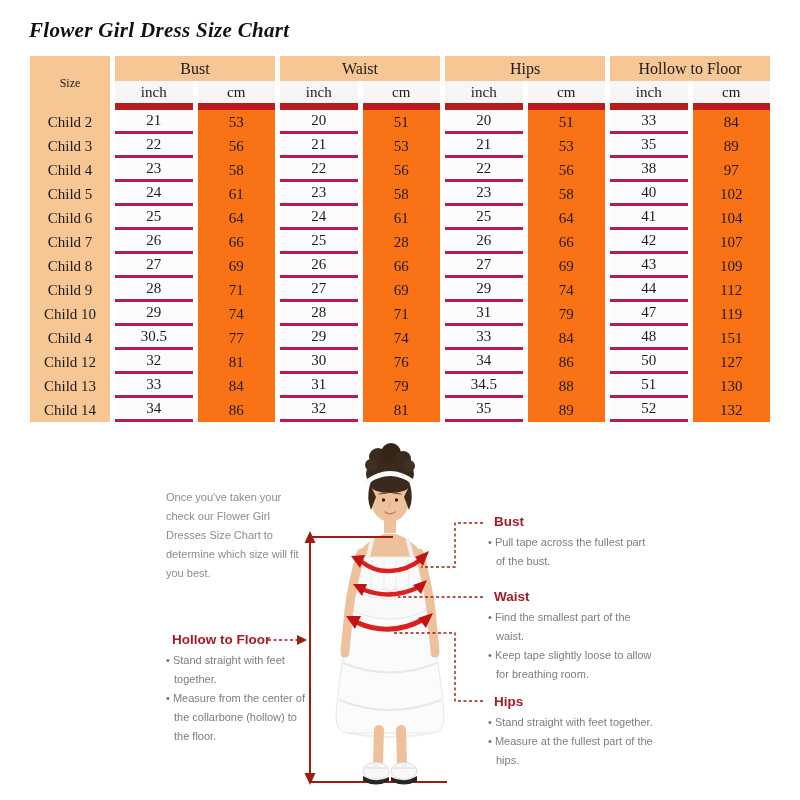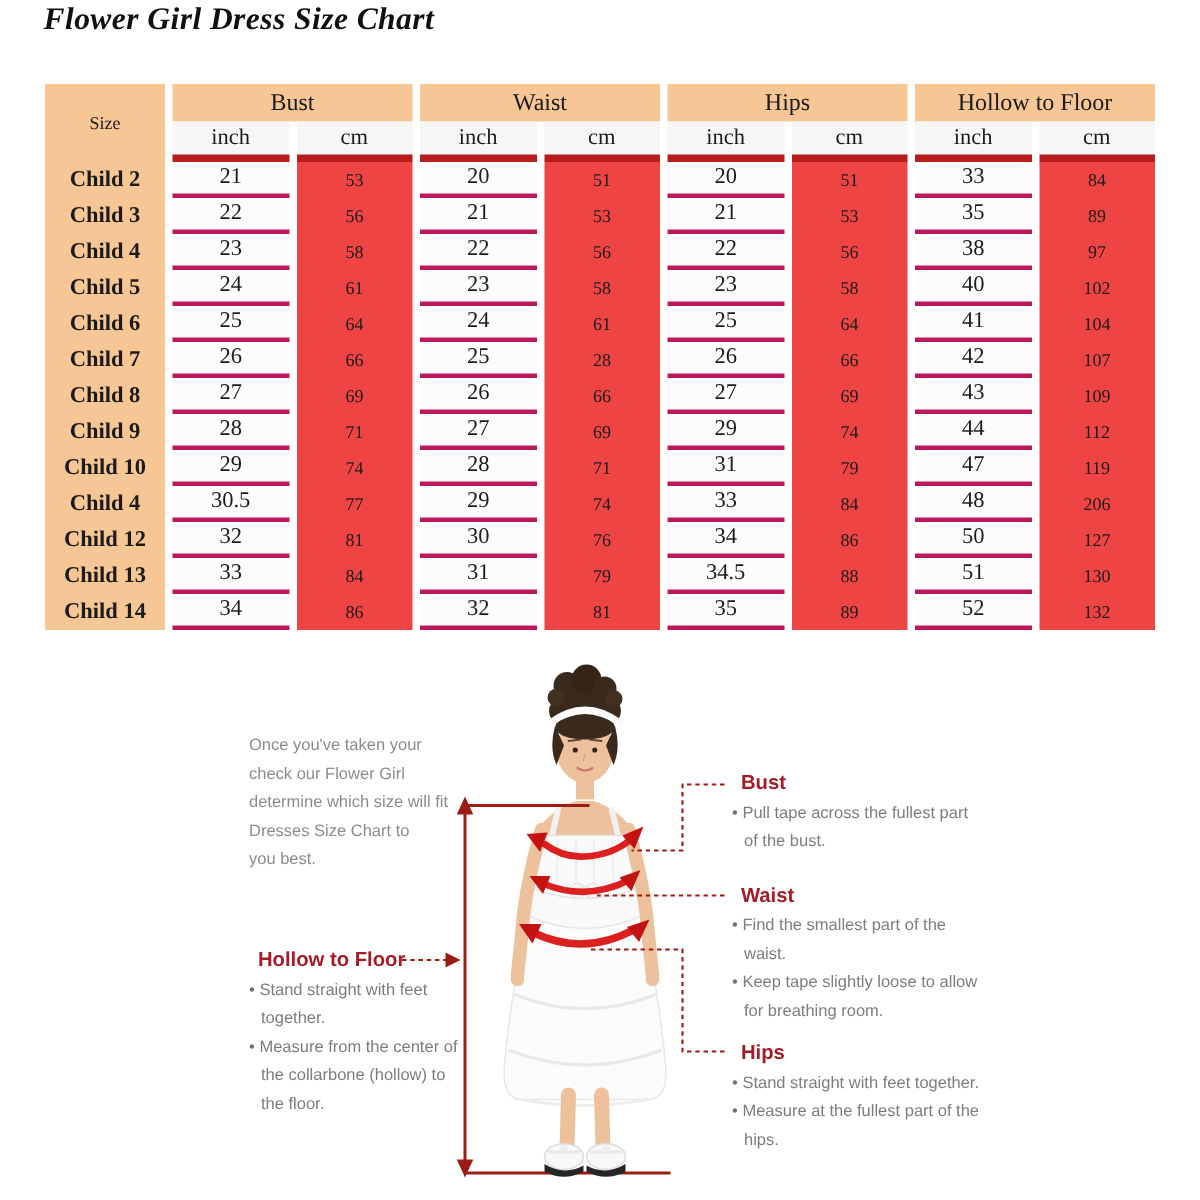--- a/index.html
+++ b/index.html
@@ -2,38 +2,38 @@
 <html><head>
 <meta charset="utf-8">
 <style>
   html,body{margin:0;padding:0;}
   body{
     width:800px;height:800px;position:relative;background:#ffffff;
     font-family:"Liberation Sans",sans-serif;overflow:hidden;
   }
   
   .page-title{
-    position:absolute;left:29px;top:0;
+    position:absolute;left:29px;top:18px;
     font-family:"Liberation Serif",serif;font-style:italic;font-weight:bold;
     font-size:21px;color:#101010;letter-spacing:.3px;
   }
   
   table.size-chart{
     position:absolute;left:25px;top:56px;width:750px;
     border-collapse:separate;border-spacing:5px 0;table-layout:fixed;
     font-family:"Liberation Serif",serif;color:#1b1b1b;text-align:center;
   }
   table.size-chart col.c0{width:80px;}
   th,td{padding:0;font-weight:normal;vertical-align:middle;}
   .hdr-group{background:#F6C694;height:25px;font-size:16px;}
   .hdr-size{background:#F6C694;font-size:12px;}
-  .hdr-unit{background:#F6F6F6;height:22px;font-size:15px;border-bottom:5px solid #b91c1c;}
-  td.c-size{background:#F6C694;height:21px;font-size:15px;font-weight:bold;}
+  .hdr-unit{background:#F6F6F6;height:22px;font-size:15px;border-bottom:7px solid #b91c1c;}
+  td.c-size{background:#F6C694;height:21px;font-size:15px;}
   td.c-inch{background:#FCFCFC;height:21px;font-size:15px;border-bottom:3px solid #be185d;}
-  td.c-cm{background:#ef4444;height:21px;font-size:12px;}
+  td.c-cm{background:#f97316;height:21px;font-size:15px;}
   
   .guide-svg{position:absolute;left:0;top:440px;}
   .intro{
     position:absolute;left:166px;top:488px;width:160px;
     font-size:11px;line-height:19px;color:#8c8c8c;
   }
   .m-section{position:absolute;font-size:11px;}
   .m-section h3{
     margin:0 0 4px 8px;font-size:13.5px;font-weight:bold;color:#A51C28;
   }
@@ -186,21 +186,21 @@
       </tr>
       <tr>
         <td class="c-size">Child 4</td>
         <td class="c-inch">30.5</td>
         <td class="c-cm">77</td>
         <td class="c-inch">29</td>
         <td class="c-cm">74</td>
         <td class="c-inch">33</td>
         <td class="c-cm">84</td>
         <td class="c-inch">48</td>
-        <td class="c-cm">206</td>
+        <td class="c-cm">151</td>
       </tr>
       <tr>
         <td class="c-size">Child 12</td>
         <td class="c-inch">32</td>
         <td class="c-cm">81</td>
         <td class="c-inch">30</td>
         <td class="c-cm">76</td>
         <td class="c-inch">34</td>
         <td class="c-cm">86</td>
         <td class="c-inch">50</td>
@@ -328,22 +328,22 @@
     <path d="M483,597 L398,597"></path>
     <path d="M483,701 L455,701 L455,633 L394,633"></path>
     <path d="M268,640 L298,640"></path>
   </g>
   <polygon points="307,640 297,635 297,645" fill="#9B1C13"></polygon>
 </svg>
 
 <div class="intro">
   <div>Once you've taken your</div>
   <div>check our Flower Girl</div>
+  <div>Dresses Size Chart to</div>
   <div>determine which size will fit</div>
-  <div>Dresses Size Chart to</div>
   <div>you best.</div>
 </div>
 
 <div class="m-section sec-hollow">
   <h3>Hollow to Floor</h3>
   <ul>
     <li>Stand straight with feet together.</li>
     <li>Measure from the center of the collarbone (hollow) to the floor.</li>
   </ul>
 </div>

